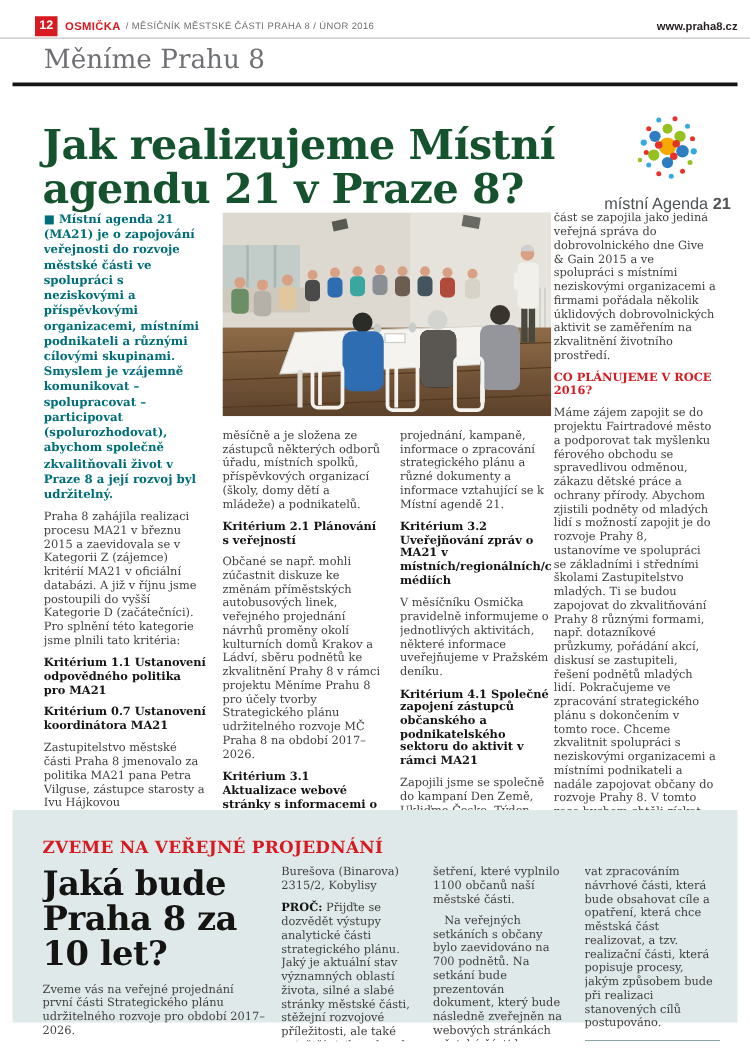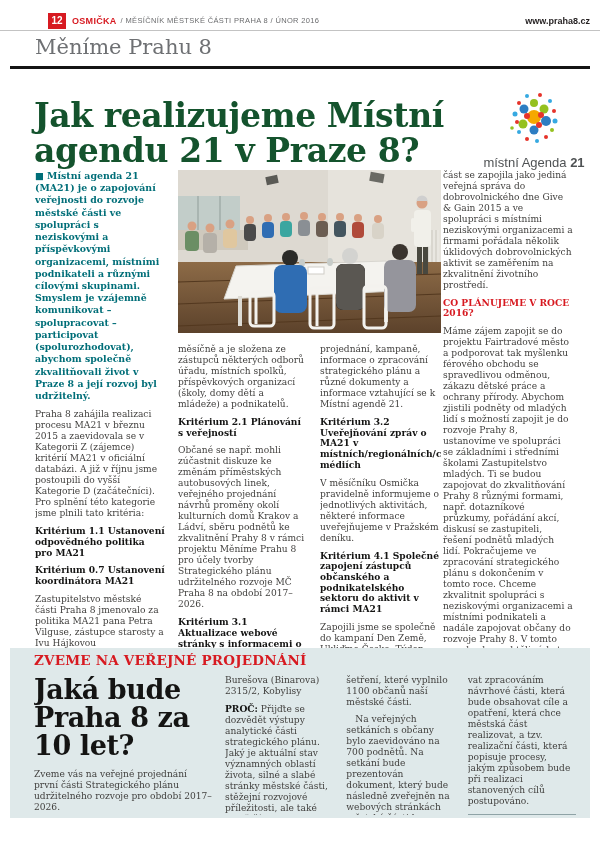--- a/index.html
+++ b/index.html
@@ -1,21 +1,21 @@
 <!DOCTYPE html>
 <html><head>
 <meta charset="utf-8">
 <style>
   html,body{margin:0;padding:0;background:#ffffff;}
   .page{position:relative;width:600px;height:849px;background:#fff;overflow:hidden;
         font-family:"DejaVu Serif",serif;-webkit-font-smoothing:antialiased;}
 
   
   .topbar{position:absolute;left:28px;right:10px;top:12px;height:17px;display:flex;align-items:center;
-          font-family:"Liberation Sans",sans-serif;margin-left:20px;}
+          font-family:"Liberation Sans",sans-serif;}
   .pagenum{background:#d71a21;color:#fff;font-weight:bold;font-size:10px;width:18px;height:16px;
            display:flex;align-items:center;justify-content:center;}
   .brand{color:#d71a21;font-weight:bold;font-size:9px;margin-left:6px;letter-spacing:.3px;}
   .issue{color:#6b6c6e;font-size:7.5px;margin-left:4px;letter-spacing:.35px;}
   .website{margin-left:auto;font-weight:bold;font-size:9px;color:#231f20;text-decoration:none;}
   .hairline{position:absolute;left:0;right:0;top:30px;height:1px;background:#c3c3c3;}
 
   .section-label{position:absolute;left:35px;top:35px;font-size:21px;color:#6e7073;}
   .black-rule{position:absolute;left:10px;right:10px;top:66px;height:3px;background:#141414;}
 
@@ -34,21 +34,21 @@
   #col3{left:320px;top:344px;height:304px;width:121px;}
   #col4{left:443px;height:478px;}
   .col p{margin:0 0 7px;}
   .intro{font-weight:700;color:#006e78;font-size:9.4px;line-height:1.3;margin:0 0 9px;}
   .sub{font-weight:700;color:#141413;margin:7px 0 0;line-height:1.18;}
   .red-sub{font-weight:700;color:#d71a21;margin:8px 0 0;line-height:1.15;}
   .indent{text-indent:9px;}
 
   
   .panel{position:absolute;left:10px;top:648px;width:580px;height:170px;background:#dfe9ea;
-         box-sizing:border-box;padding:4px 14px 0 24px;}
+         box-sizing:border-box;padding:22px 14px 0 24px;}
   .panel-heading{font-size:13.5px;font-weight:700;color:#d71a21;letter-spacing:.2px;margin:0 0 7px;}
   .panel-cols{display:flex;gap:13px;}
   .pcol{font-size:9.1px;line-height:1.21;color:#403f3d;overflow:hidden;height:140px;flex:1;}
   .pcol-first{flex:0 0 178px;}
   .pcol p{margin:0 0 6px;}
   .panel-title{font-size:27px;line-height:1.04;font-weight:700;color:#141413;letter-spacing:-.4px;margin:1px 0 9px;}
   .lbl{font-weight:700;color:#141413;}
   .red-box{color:#d71a21;border-top:1px solid #8fa3a6;padding-top:6px;margin-top:7px;}
 </style>
 </head>

